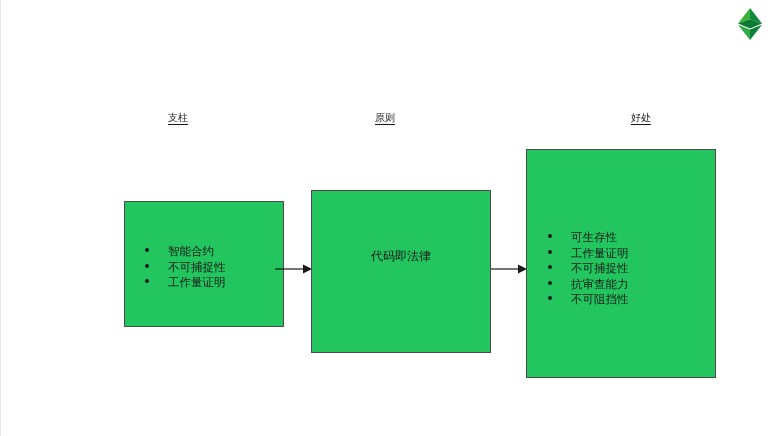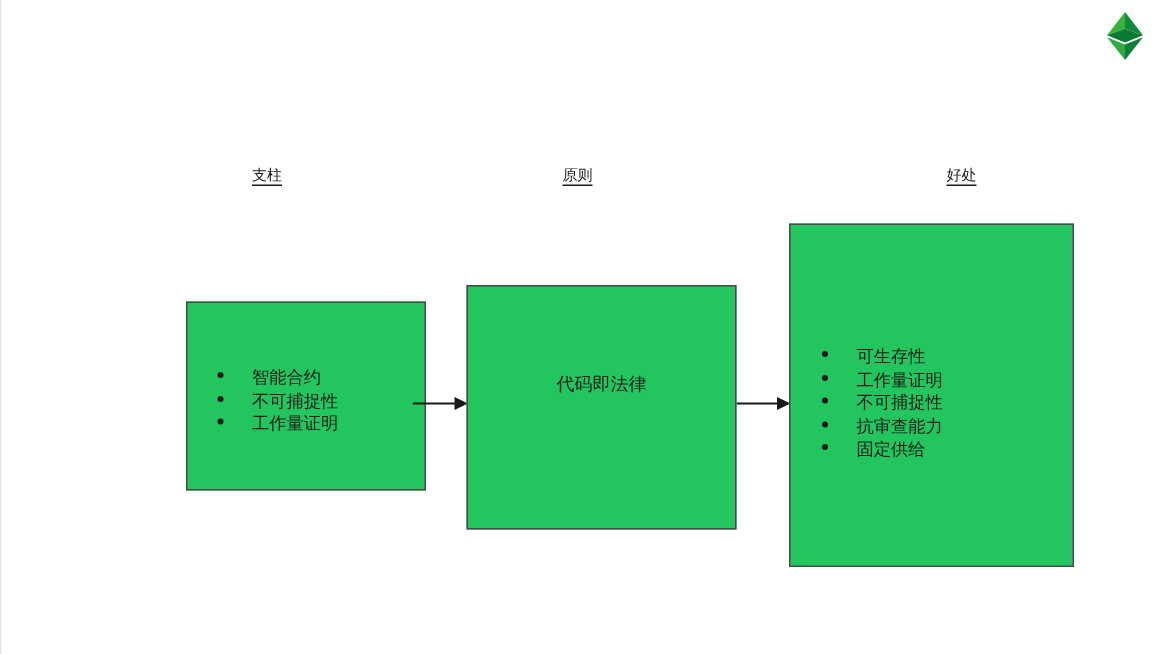--- a/index.html
+++ b/index.html
@@ -188,18 +188,18 @@
       <li>
         <span class="dot"></span>
         <span>不可捕捉性</span>
       </li>
       <li>
         <span class="dot"></span>
         <span>抗审查能力</span>
       </li>
       <li>
         <span class="dot"></span>
-        <span>固定供给</span>
+        <span>不可阻挡性</span>
       </li>
     </ul>
   </div>
 
 </div>
 
 </body></html>

